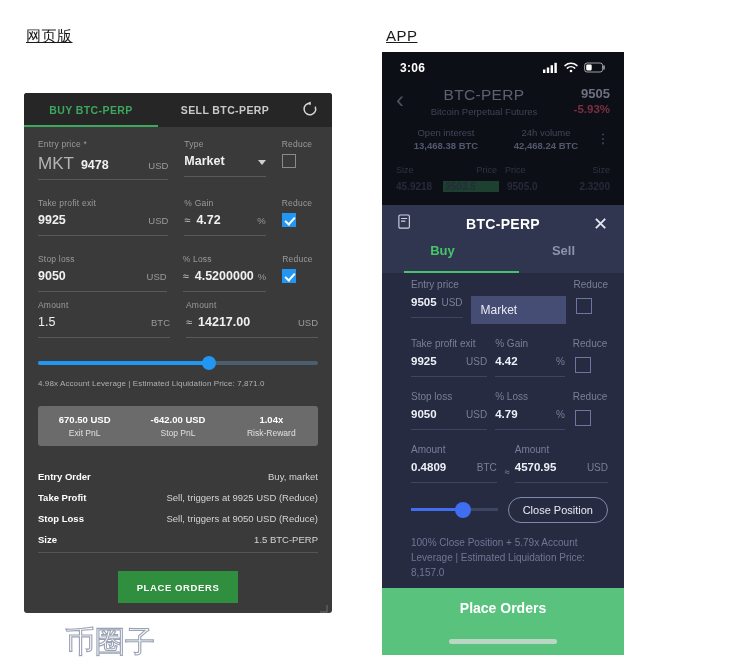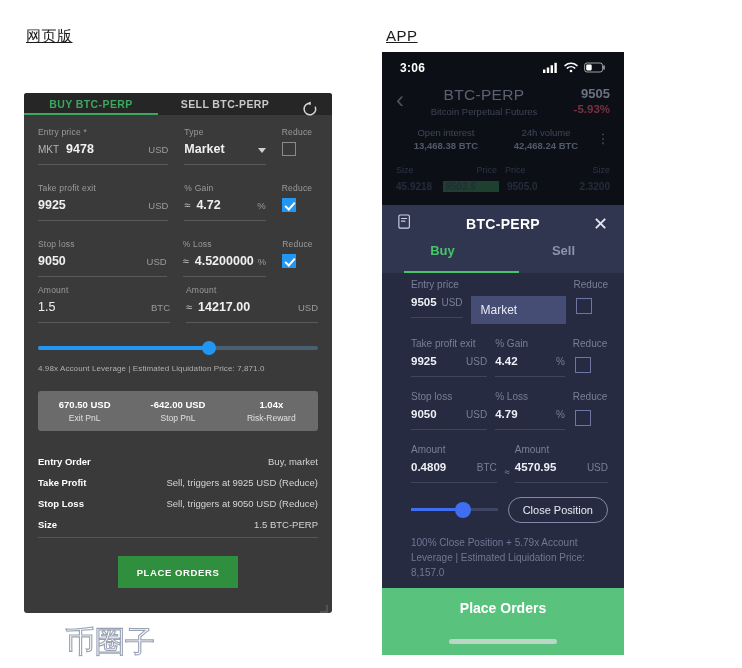--- a/index.html
+++ b/index.html
@@ -36,21 +36,21 @@
     top: 93px;
     width: 308px;
     height: 520px;
     background: #3a3a3a;
     border-radius: 3px;
     box-sizing: border-box;
     overflow: hidden;
   }
   .web-tabs {
     position: relative;
-    height: 22px;
+    height: 34px;
     background: #262626;
     display: flex;
     align-items: center;
   }
   .web-tab {
     flex: 0 0 auto;
     font-size: 10.5px;
     font-weight: bold;
     letter-spacing: 0.4px;
     text-align: center;
@@ -90,21 +90,21 @@
     white-space: nowrap;
   }
   .fline {
     display: flex;
     align-items: baseline;
     border-bottom: 1px solid #5a5a5a;
     padding-bottom: 5px;
     min-height: 17px;
   }
   .fprefix {
-    font-size: 10px;
+    font-size: 17px;
     color: #b4b4b4;
     margin-right: 7px;
   }
   .fval {
     font-size: 12.5px;
     color: #f0f0f0;
     font-weight: bold;
     flex: 1;
     white-space: nowrap;
   }

